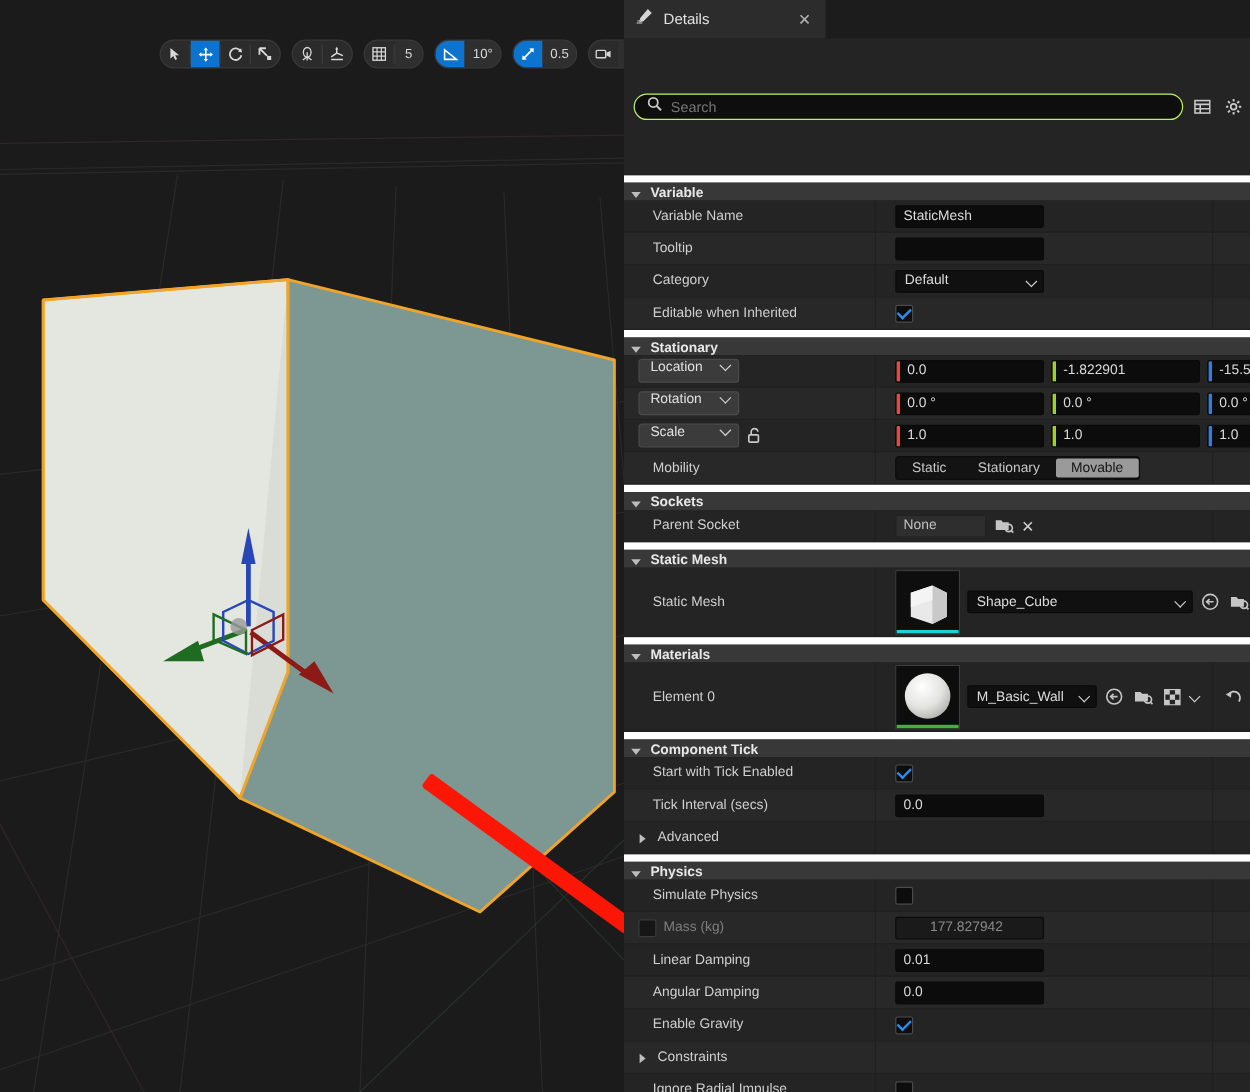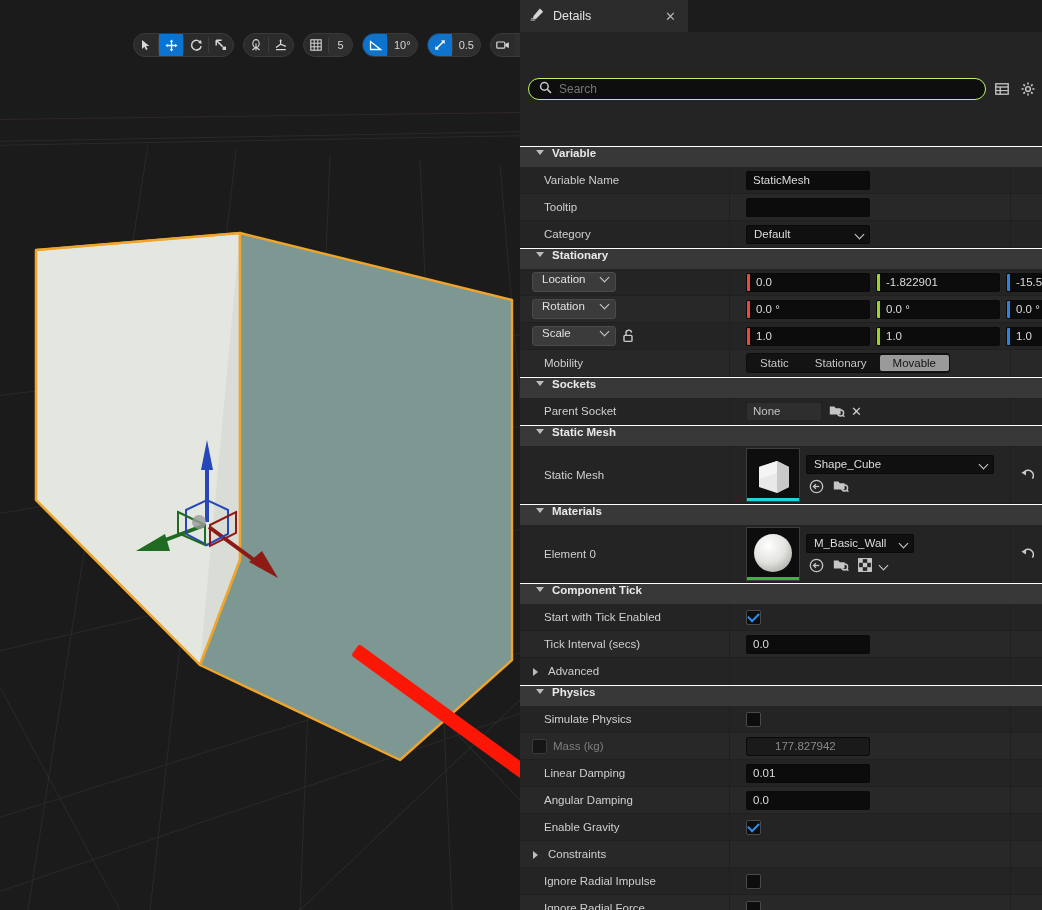--- a/index.html
+++ b/index.html
@@ -99,24 +99,24 @@
   .hdr-icon {
     width: 20px; height: 22px;
     display: flex; align-items: center; justify-content: center;
     color: #c9c9c9; cursor: pointer;
   }
 
   #proplist { flex: 1; overflow: hidden; background: #242424; }
 
   
   .cat {
-    height: 21px; display: flex; align-items: flex-start;
+    height: 21px; display: flex; align-items: flex-end;
     background: #383838;
-    padding-left: 16px; gap: 6px;
-    border-top: 1px solid #ffffff;
+    padding-left: 6px; gap: 6px;
+    border-top: 6px solid #ffffff;
     cursor: pointer;
   }
   .cat .cat-name { font-size: 11.5px; font-weight: bold; color: #e8e8e8; }
   .tri { width: 10px; height: 10px; flex: 0 0 10px; position: relative; }
   .tri::before {
     content: ""; position: absolute; left: 1px; top: 2px;
     border-left: 5px solid #bdbdbd;
     border-top: 4px solid transparent;
     border-bottom: 4px solid transparent;
   }
@@ -266,21 +266,21 @@
   
   .thumb {
     width: 54px; height: 54px;
     background: #0a0a0a;
     border: 1px solid #3d3d3d;
     position: relative; overflow: hidden;
     flex: 0 0 54px;
     cursor: pointer;
   }
   .thumb .bar { position: absolute; left: 0; right: 0; bottom: 0; height: 3px; }
-  .assetcol { display: flex; flex-direction: column; gap: 4px; }
+  .assetcol { display: flex; gap: 4px; }
   .iconrow { display: flex; align-items: center; gap: 7px; padding-left: 2px; }
   .mini-icon {
     width: 17px; height: 17px;
     display: flex; align-items: center; justify-content: center;
     color: #c6c6c6; cursor: pointer;
   }
 
   .none-field {
     height: 19px; width: 76px;
     background: #2e2e2e; border: 1px solid #222;
@@ -536,20 +536,27 @@
         <div class="row-label">Category</div>
         <div class="row-value">
           <div class="combo cat-combo">
             <span class="cb-text">Default</span>
             <span class="chev"></span>
           </div>
         </div>
         <div class="reset-col empty"></div>
       </div>
 
+      <div class="row alt">
+        <div class="row-label">Editable when Inherited</div>
+        <div class="row-value">
+          <div class="cbx checked"></div>
+        </div>
+        <div class="reset-col empty"></div>
+      </div>
 
       <div class="cat">
         <span class="tri open"></span>
         <span class="cat-name">Stationary</span>
       </div>
 
       <div class="row plain">
         <div class="row-label sub">
           <div class="tf-combo">
             <span class="cb-text">Location</span>

